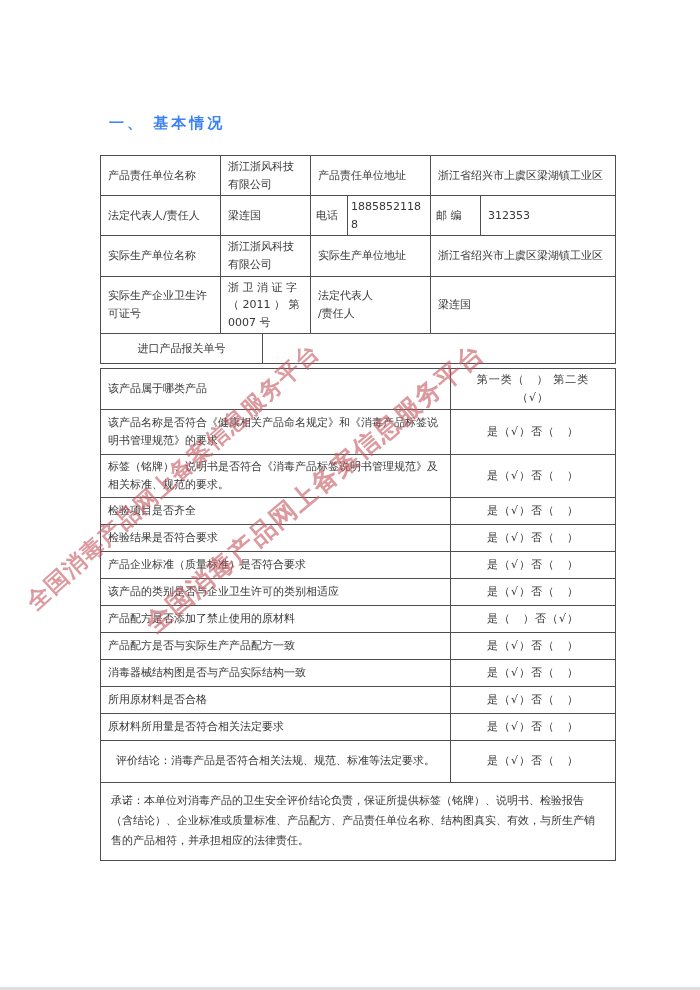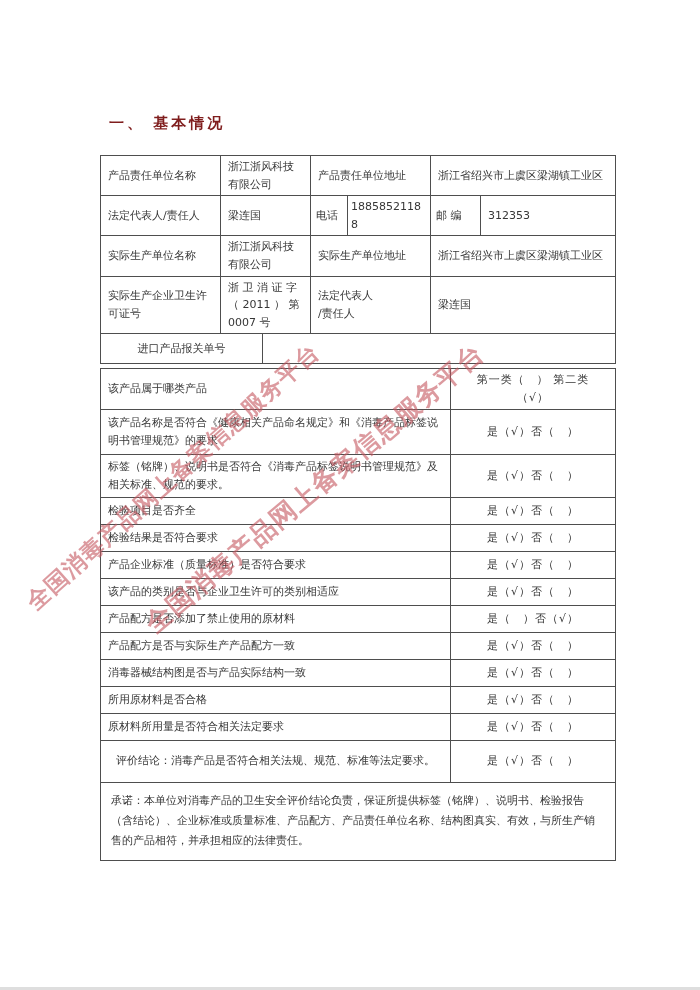--- a/index.html
+++ b/index.html
@@ -7,21 +7,21 @@
     position:relative;
     width:700px;height:990px;
     background:#ffffff;
     overflow:hidden;
     font-family:"DejaVu Sans",sans-serif;
     -webkit-font-smoothing:antialiased;
   }
   .doc{position:absolute;left:100px;top:112px;width:515px;}
   .title{
     margin:0 0 0 9px;
-    font-size:15px;font-weight:bold;color:#7f1d1d;
+    font-size:15px;font-weight:bold;color:#3b82f6;
     letter-spacing:3px;line-height:22px;
   }
   table{border-collapse:collapse;table-layout:fixed;width:515px;}
   td{
     border:1px solid #4e4e4e;
     font-size:11px;color:#363636;
     padding:2px 7px;line-height:1.6;
     vertical-align:middle;overflow:hidden;
     word-break:break-all;
   }

